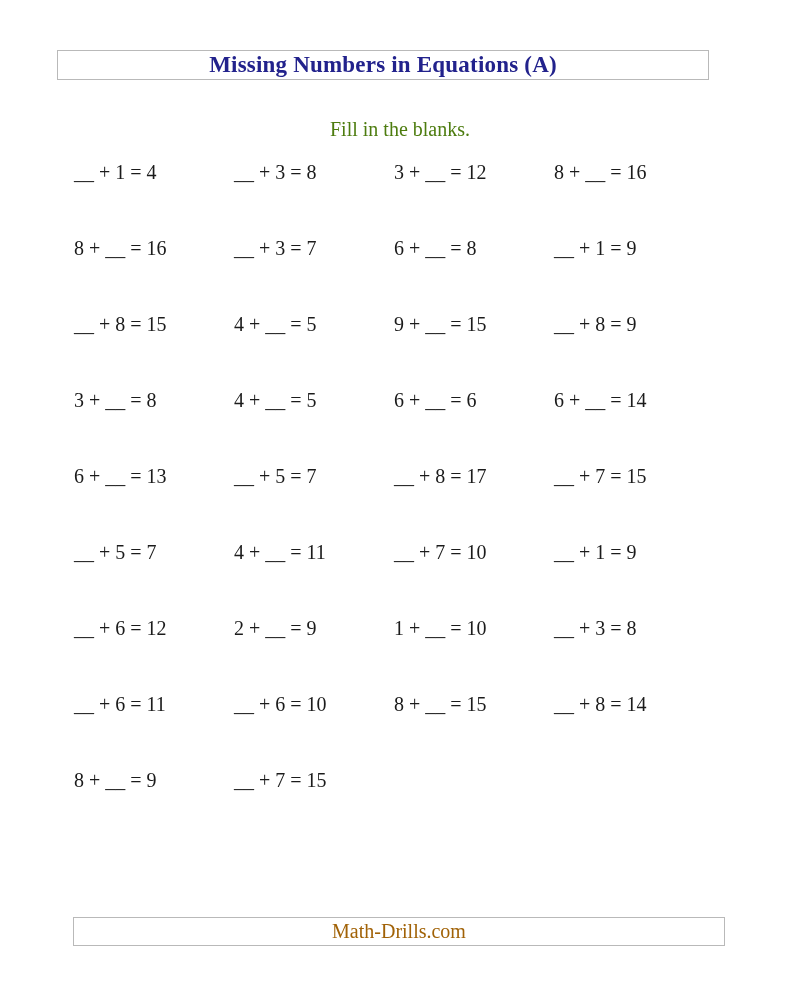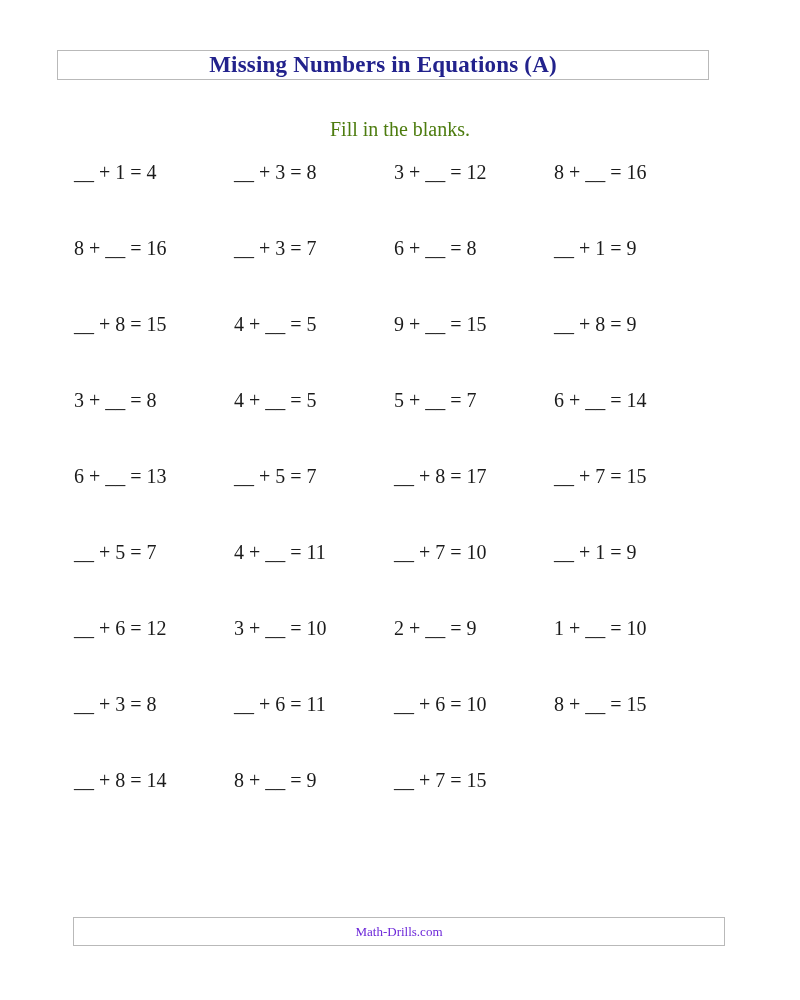--- a/index.html
+++ b/index.html
@@ -65,22 +65,22 @@
     left: 73px;
     top: 917px;
     width: 650px;
     height: 27px;
     border: 1px solid #b9b9b9;
     display: flex;
     align-items: center;
     justify-content: center;
   }
   .footer-text {
-    color: #6d28d9;
-    font-size: 13px;
+    color: #a16207;
+    font-size: 20px;
     white-space: nowrap;
   }
 </style>
 </head>
 <body>
 
 <div class="page">
 
   <div class="title-box">
     <span class="title-text">Missing Numbers in Equations (A)</span>
@@ -96,32 +96,31 @@
       <div class="eq-cell">8 + __ = 16</div>
       <div class="eq-cell">__ + 3 = 7</div>
       <div class="eq-cell">6 + __ = 8</div>
       <div class="eq-cell">__ + 1 = 9</div>
       <div class="eq-cell">__ + 8 = 15</div>
       <div class="eq-cell">4 + __ = 5</div>
       <div class="eq-cell">9 + __ = 15</div>
       <div class="eq-cell">__ + 8 = 9</div>
       <div class="eq-cell">3 + __ = 8</div>
       <div class="eq-cell">4 + __ = 5</div>
-      <div class="eq-cell">5 + __ = 7</div>
+      <div class="eq-cell">6 + __ = 6</div>
       <div class="eq-cell">6 + __ = 14</div>
       <div class="eq-cell">6 + __ = 13</div>
       <div class="eq-cell">__ + 5 = 7</div>
       <div class="eq-cell">__ + 8 = 17</div>
       <div class="eq-cell">__ + 7 = 15</div>
       <div class="eq-cell">__ + 5 = 7</div>
       <div class="eq-cell">4 + __ = 11</div>
       <div class="eq-cell">__ + 7 = 10</div>
       <div class="eq-cell">__ + 1 = 9</div>
       <div class="eq-cell">__ + 6 = 12</div>
-      <div class="eq-cell">3 + __ = 10</div>
       <div class="eq-cell">2 + __ = 9</div>
       <div class="eq-cell">1 + __ = 10</div>
       <div class="eq-cell">__ + 3 = 8</div>
       <div class="eq-cell">__ + 6 = 11</div>
       <div class="eq-cell">__ + 6 = 10</div>
       <div class="eq-cell">8 + __ = 15</div>
       <div class="eq-cell">__ + 8 = 14</div>
       <div class="eq-cell">8 + __ = 9</div>
       <div class="eq-cell">__ + 7 = 15</div>
     </div>

